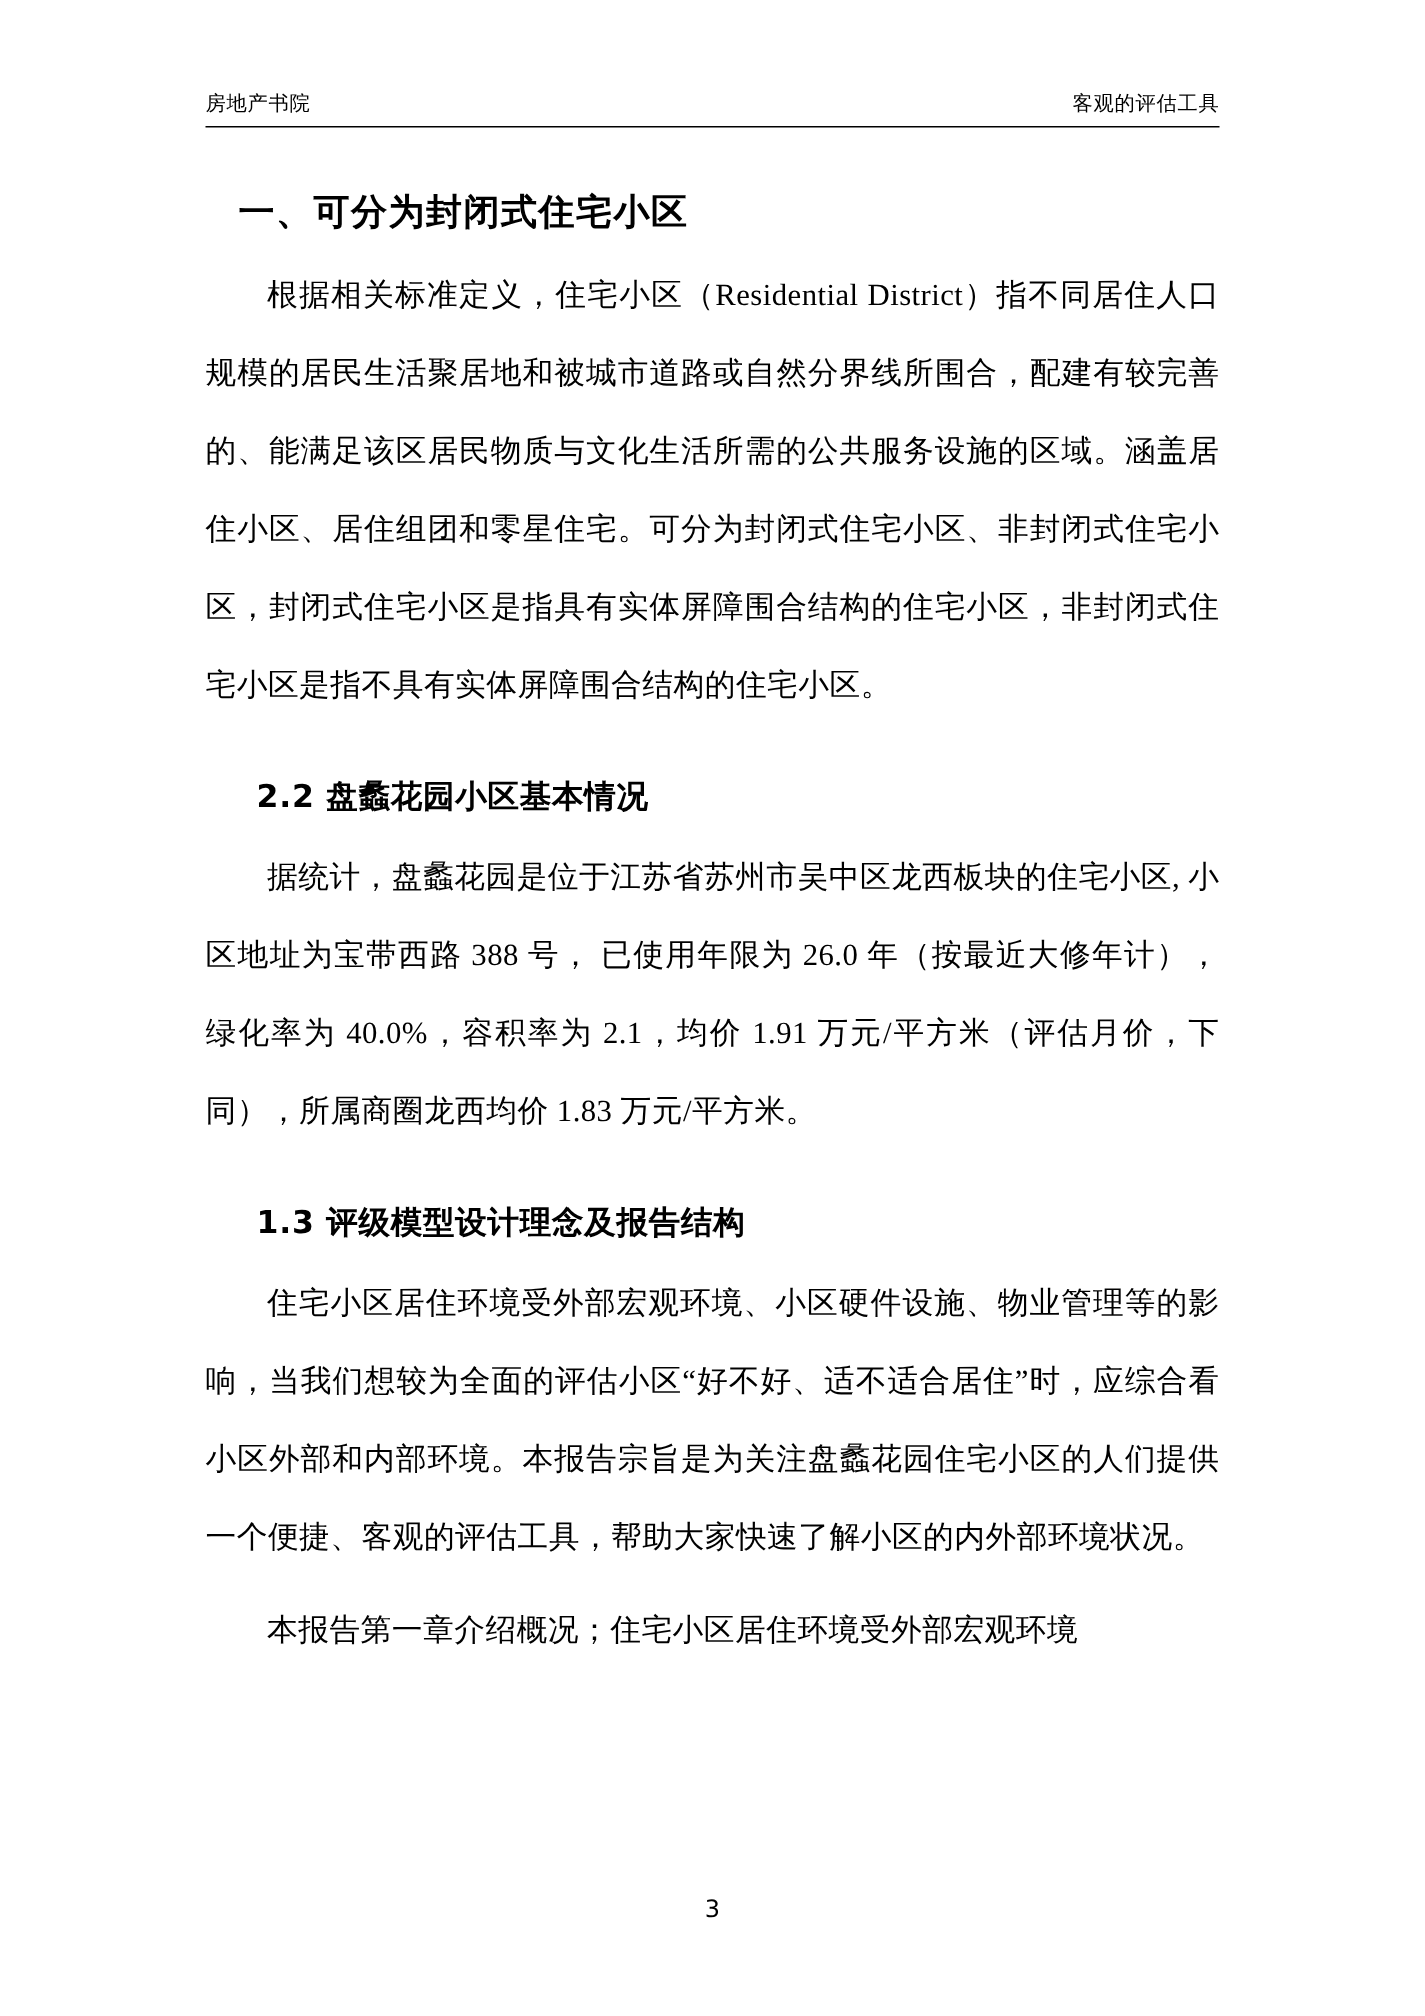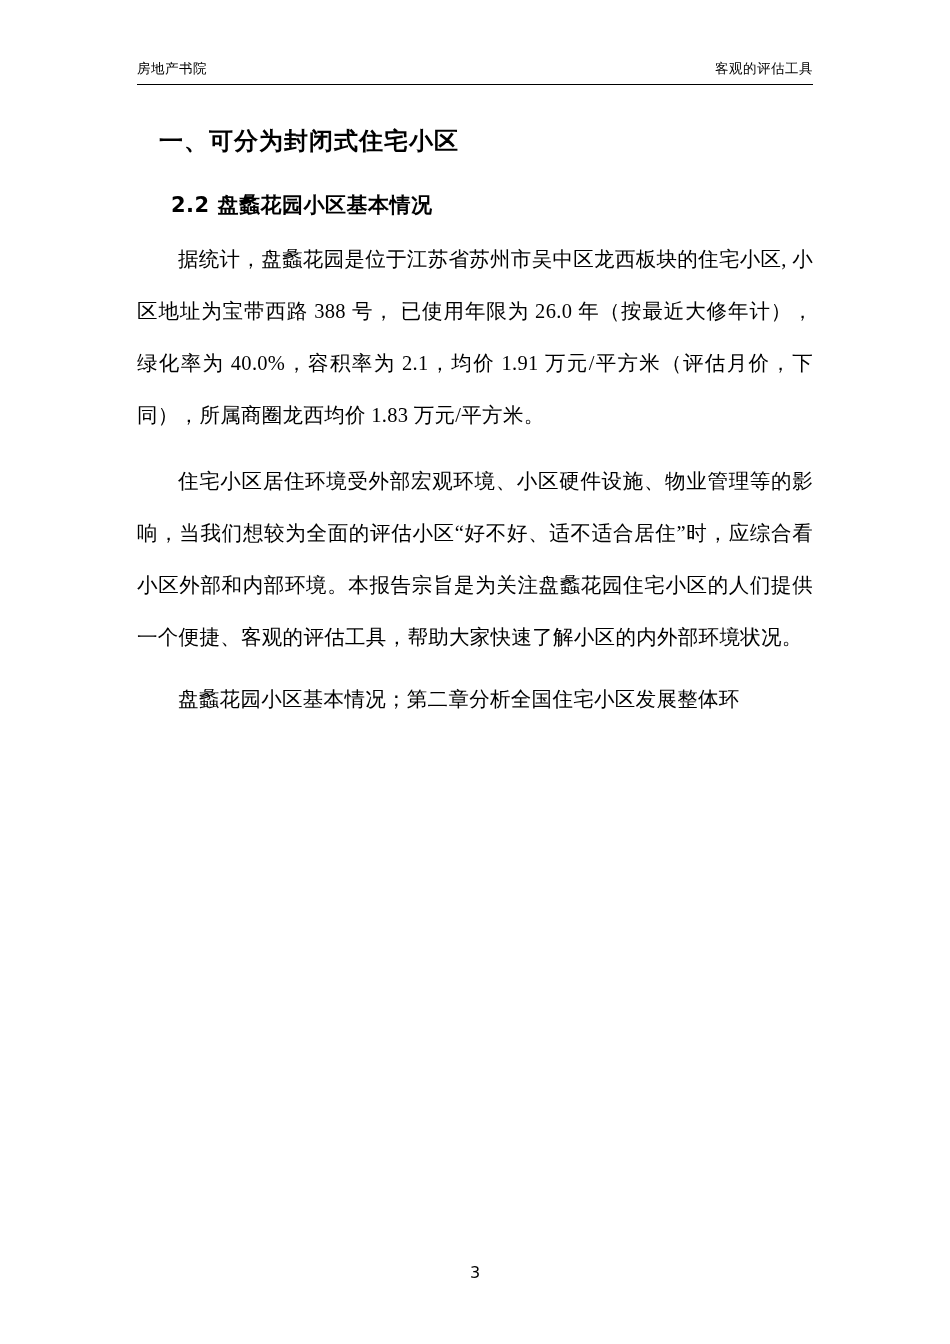--- a/index.html
+++ b/index.html
@@ -88,24 +88,26 @@
 
   <div class="content">
 
     <div class="header">
       <span class="header-left">房地产书院</span>
       <span class="header-right">客观的评估工具</span>
     </div>
 
     <h1 class="section-title">一、可分为封闭式住宅小区</h1>
 
+    <p class="para">根据相关标准定义，住宅小区（Residential District）指不同居住人口规模的居民生活聚居地和被城市道路或自然分界线所围合，配建有较完善的、能满足该区居民物质与文化生活所需的公共服务设施的区域。涵盖居住小区、居住组团和零星住宅。可分为封闭式住宅小区、非封闭式住宅小区，封闭式住宅小区是指具有实体屏障围合结构的住宅小区，非封闭式住宅小区是指不具有实体屏障围合结构的住宅小区。</p>
 
     <h2 class="sub-title indent2">2.2  盘蠡花园小区基本情况</h2>
     <p class="para">据统计，盘蠡花园是位于江苏省苏州市吴中区龙西板块的住宅小区, 小区地址为宝带西路 388 号， 已使用年限为 26.0 年（按最近大修年计），绿化率为 40.0%，容积率为 2.1，均价 1.91 万元/平方米（评估月价，下同），所属商圈龙西均价 1.83 万元/平方米。</p>
 
+    <h2 class="sub-title indent2">1.3  评级模型设计理念及报告结构</h2>
     <p class="para">住宅小区居住环境受外部宏观环境、小区硬件设施、物业管理等的影响，当我们想较为全面的评估小区“好不好、适不适合居住”时，应综合看小区外部和内部环境。本报告宗旨是为关注盘蠡花园住宅小区的人们提供一个便捷、客观的评估工具，帮助大家快速了解小区的内外部环境状况。</p>
-    <p class="para tight">盘蠡花园小区基本情况；第二章分析全国住宅小区发展整体环</p>
+    <p class="para tight">本报告第一章介绍概况；住宅小区居住环境受外部宏观环境</p>
 
   </div>
 
   <div class="pageno">3</div>
 
 </div>
 
 </body></html>

